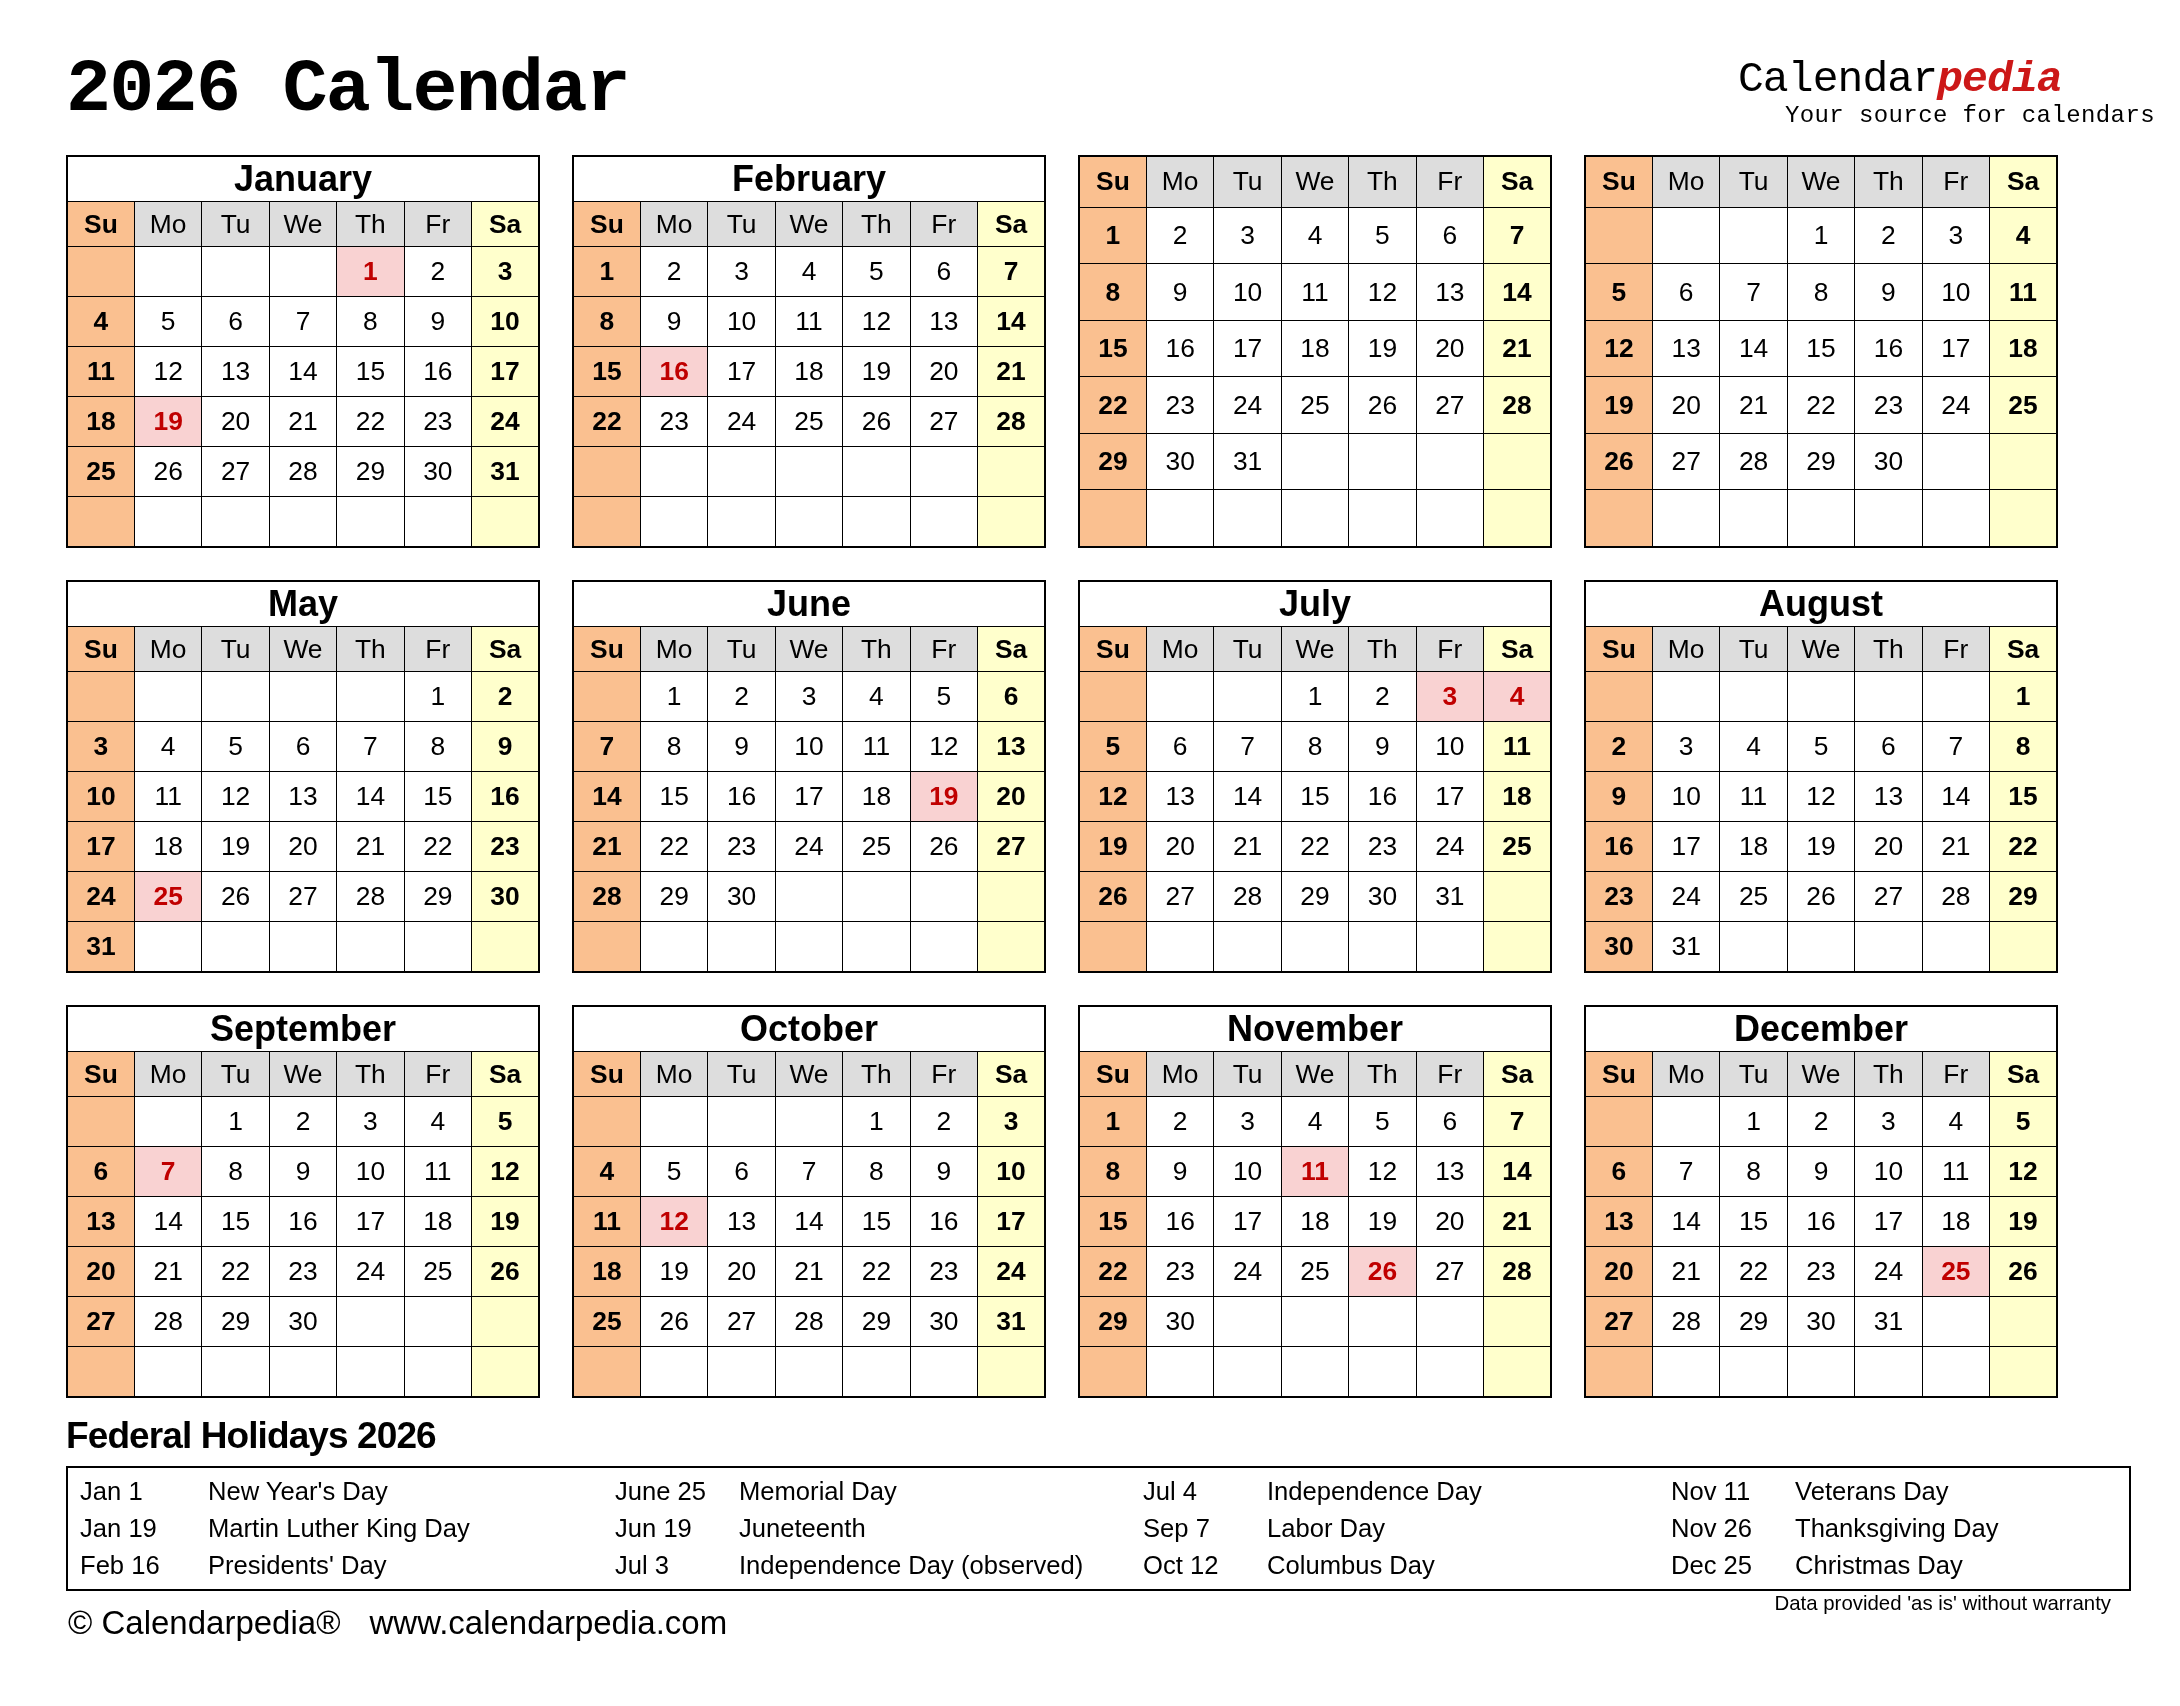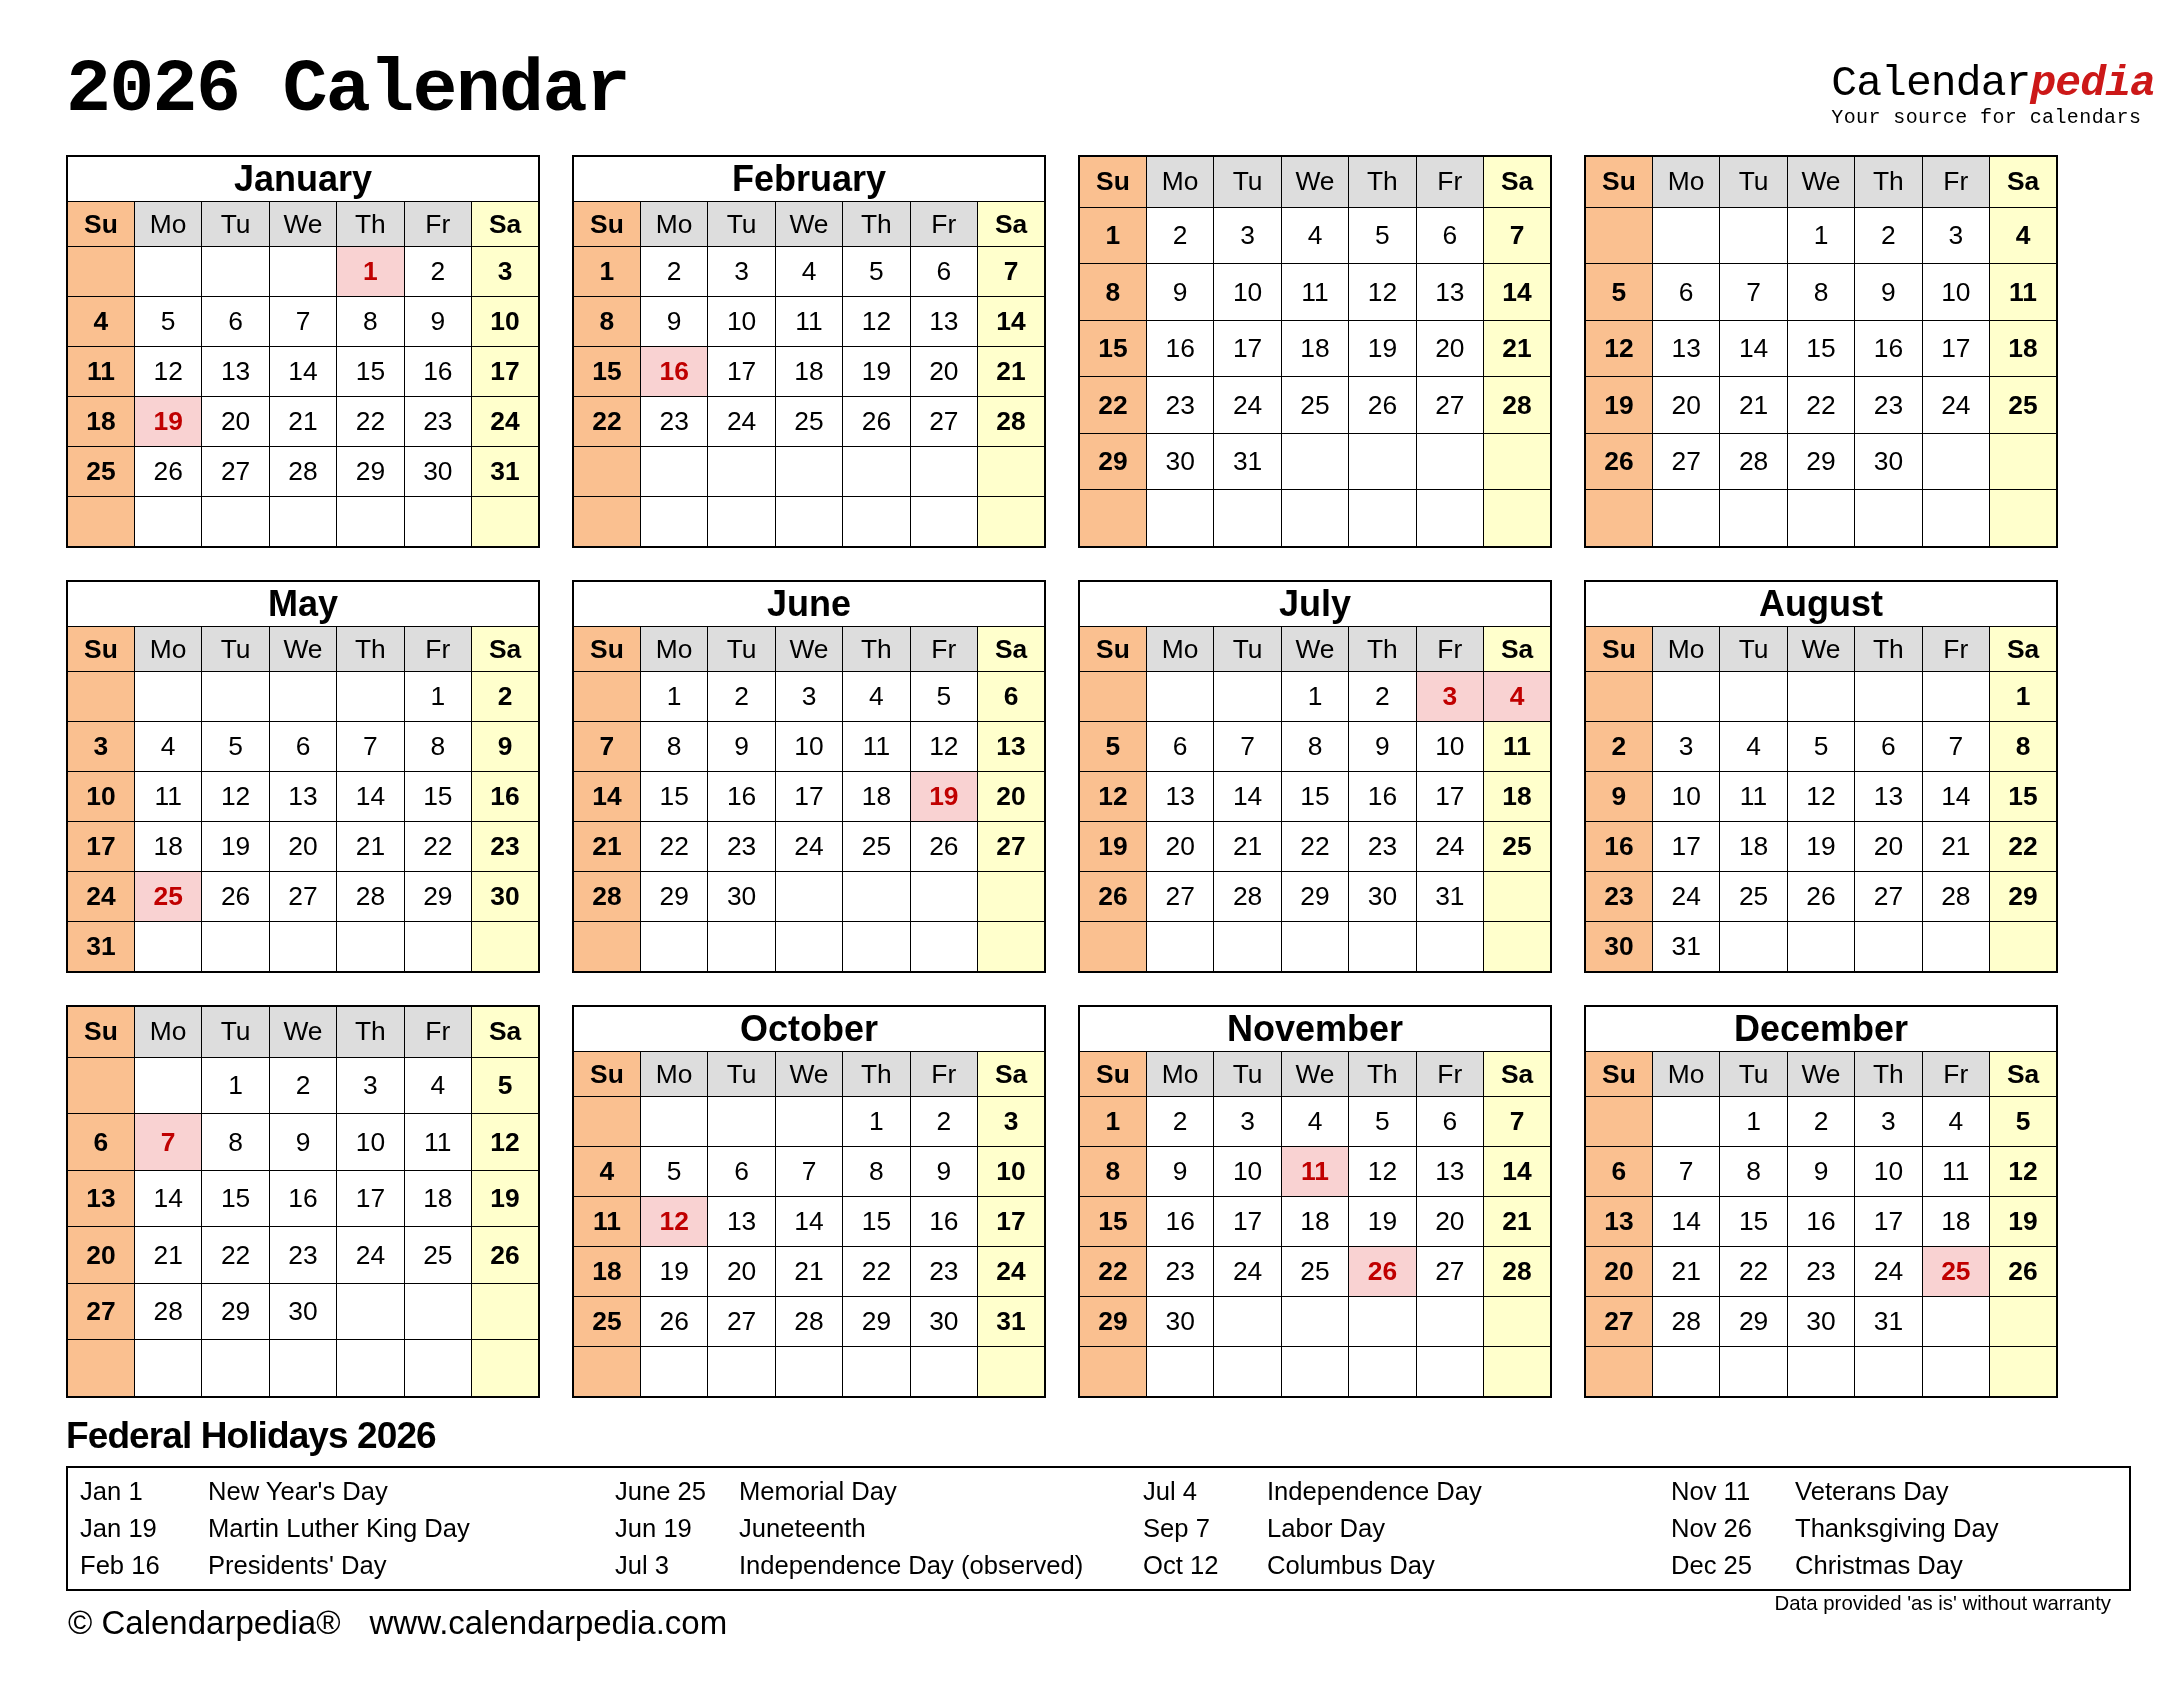--- a/index.html
+++ b/index.html
@@ -7,21 +7,21 @@
     width:2181px;height:1706px;overflow:hidden;background:#ffffff;
     font-family:"Liberation Sans", sans-serif;color:#000;position:relative;
   }
   
   .top{display:flex;justify-content:space-between;align-items:flex-end;
        padding:24px 26px 0 66px;height:128px;box-sizing:border-box;font-family:Liberation Mono, monospace;}
   .page-title{font-size:75px;font-weight:bold;line-height:1;margin:0;letter-spacing:-1.7px;}
   .logo{ text-align:left;line-height:1;padding-top:8.5px;}
   .logo-line{font-size:43px;letter-spacing:-0.9px;white-space:nowrap;}
   .logo-red{color:var(--logo-red);font-weight:bold;font-style:italic;}
-  .tagline{font-size:20px;margin-top:3.4px;letter-spacing:0.4px;}
+  .tagline{font-size:24px;margin-top:3.4px;letter-spacing:0.4px;margin-left:47px;}
   
   .months{display:grid;grid-template-columns:repeat(4,474px);
           column-gap:55px;row-gap:55px;margin:27px 0 0 66px;gap:32px;}
   table.cal{border-collapse:collapse;table-layout:fixed;width:474px;
             border:2.6px solid #000;}
   table.cal td{border:1.7px solid #000;text-align:center;vertical-align:middle;
                font-size:26.4px;height:49px;padding:0;overflow:hidden;}
   table.cal td.mtitle{font-size:36px;font-weight:bold;height:44px;background:#fff;}
   table.cal td.hwk{background:var(--hdr);height:44px;}
   table.cal td.hsun{background:var(--sun);font-weight:bold;height:44px;}
@@ -604,20 +604,23 @@
           <td></td>
           <td></td>
           <td></td>
           <td class="sat"></td>
         </tr>
       </tbody>
     </table>
     <table class="cal">
       <tbody>
         <tr>
+          <td colspan="7" class="mtitle">September</td>
+        </tr>
+        <tr>
           <td class="hsun">Su</td>
           <td class="hwk">Mo</td>
           <td class="hwk">Tu</td>
           <td class="hwk">We</td>
           <td class="hwk">Th</td>
           <td class="hwk">Fr</td>
           <td class="hsat">Sa</td>
         </tr>
         <tr>
           <td class="sun"></td>

